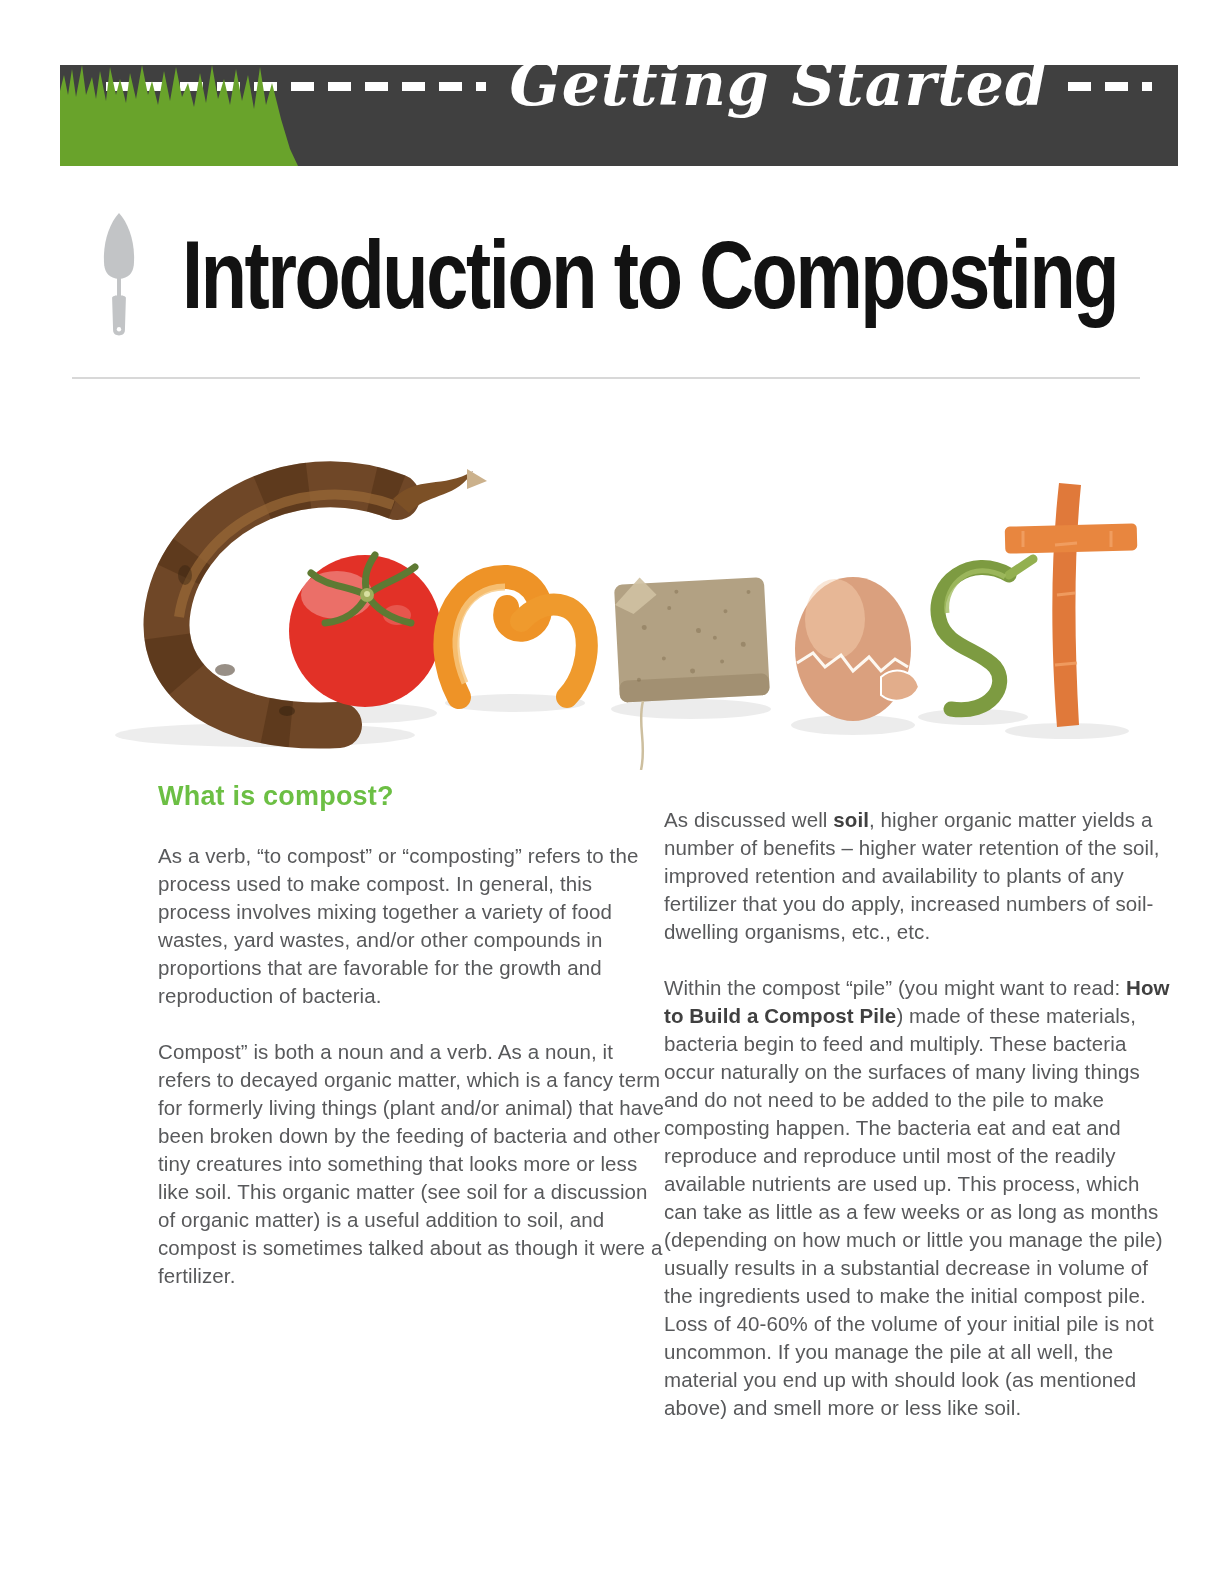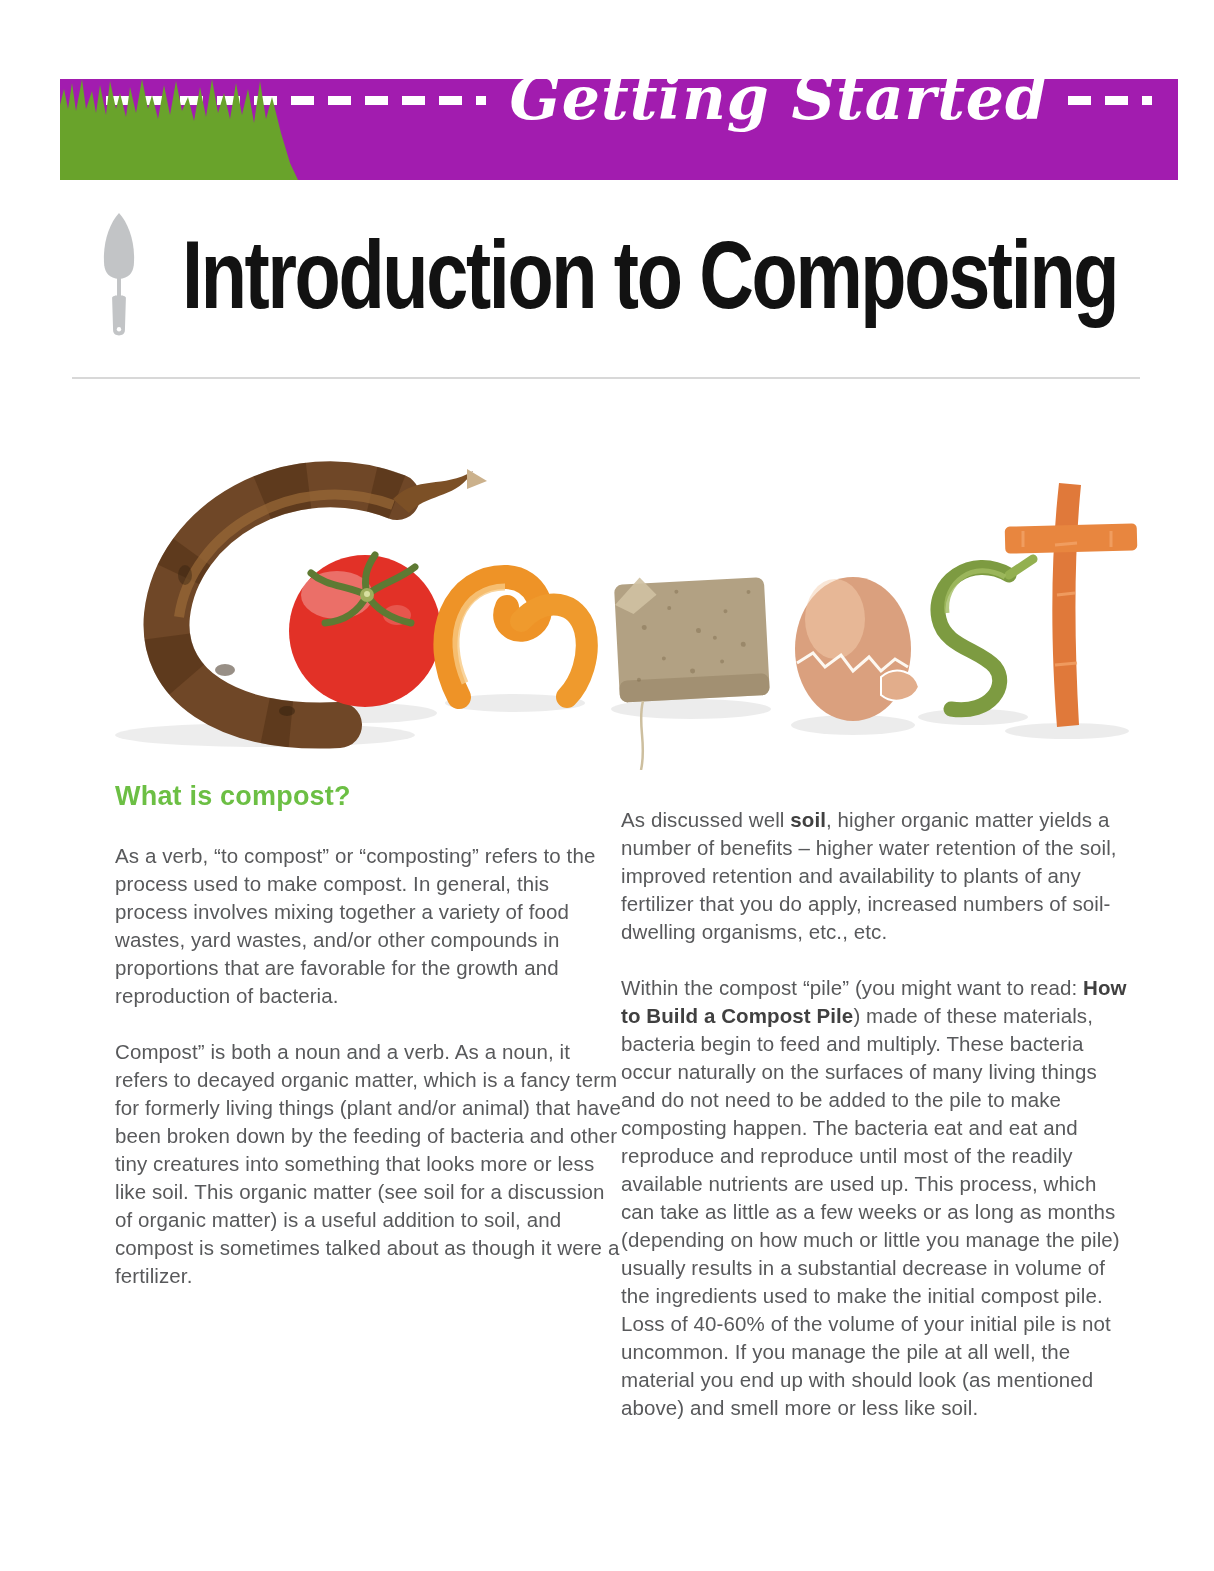--- a/index.html
+++ b/index.html
@@ -1,20 +1,20 @@
 <!DOCTYPE html>
 <html><head>
 <meta charset="utf-8">
 <style>
   html,body{margin:0;padding:0;}
   body{background:#ffffff;font-family:"Liberation Sans", sans-serif;}
   .page{position:relative;width:1214px;height:1571px;background:#fff;overflow:hidden;}
 
   
-  .banner{position:absolute;top:79px;left:36px;right:36px;height:101px;background:#a21caf;overflow:hidden;margin-left:24px;}
+  .banner{position:absolute;top:65px;left:36px;right:36px;height:101px;background:#404040;overflow:hidden;margin-left:24px;}
   .grass{position:absolute;left:0;top:0;height:101px;width:238px;z-index:2;}
   .banner-row{position:absolute;z-index:1;top:0;left:46px;right:26px;display:flex;align-items:flex-start;}
   .dash-line{flex:1;height:9px;margin-top:17px;
     background:repeating-linear-gradient(90deg,#fff 0 23px,rgba(0,0,0,0) 23px 37px);}
   .banner-script{flex:0 0 auto;margin:-14px 20px 0 24px;color:#fff;
     font-family:"DejaVu Serif", serif;font-style:italic;font-weight:bold;
     font-size:60px;line-height:1.1;letter-spacing:1px;white-space:nowrap;}
   .dash-end{flex:0 0 84px;height:9px;margin-top:17px;
     background:repeating-linear-gradient(90deg,#fff 0 23px,rgba(0,0,0,0) 23px 37px);}
 
@@ -24,21 +24,21 @@
   h1.page-title{margin:14px 0 0 0;font-size:97px;line-height:1;font-weight:700;color:#121212;
     letter-spacing:-3px;transform:scaleX(0.78);transform-origin:left top;white-space:nowrap;}
 
   .divider{position:absolute;top:377px;left:72px;right:74px;height:0;
     border:none;border-top:2px solid #d8d8d8;margin:0;}
 
   
   .compost-art{position:absolute;top:425px;left:75px;width:1065px;height:345px;}
 
   
-  .columns{position:absolute;top:780px;left:72px;right:44px;display:flex;justify-content:center;}
+  .columns{position:absolute;top:780px;left:72px;right:44px;display:flex;justify-content:flex-end;}
   .col{width:506px;}
   .col.right{padding-top:26px;}
   h2.section-heading{margin:0 0 30px 0;font-size:27px;line-height:32px;font-weight:700;
     color:#6cbf44;letter-spacing:0.2px;}
   .col p{margin:0 0 28px 0;font-size:20.5px;line-height:28px;color:#58595b;letter-spacing:0.1px;}
   .col p b{font-weight:700;color:#404040;}
 </style>
 </head>
 <body>
 

